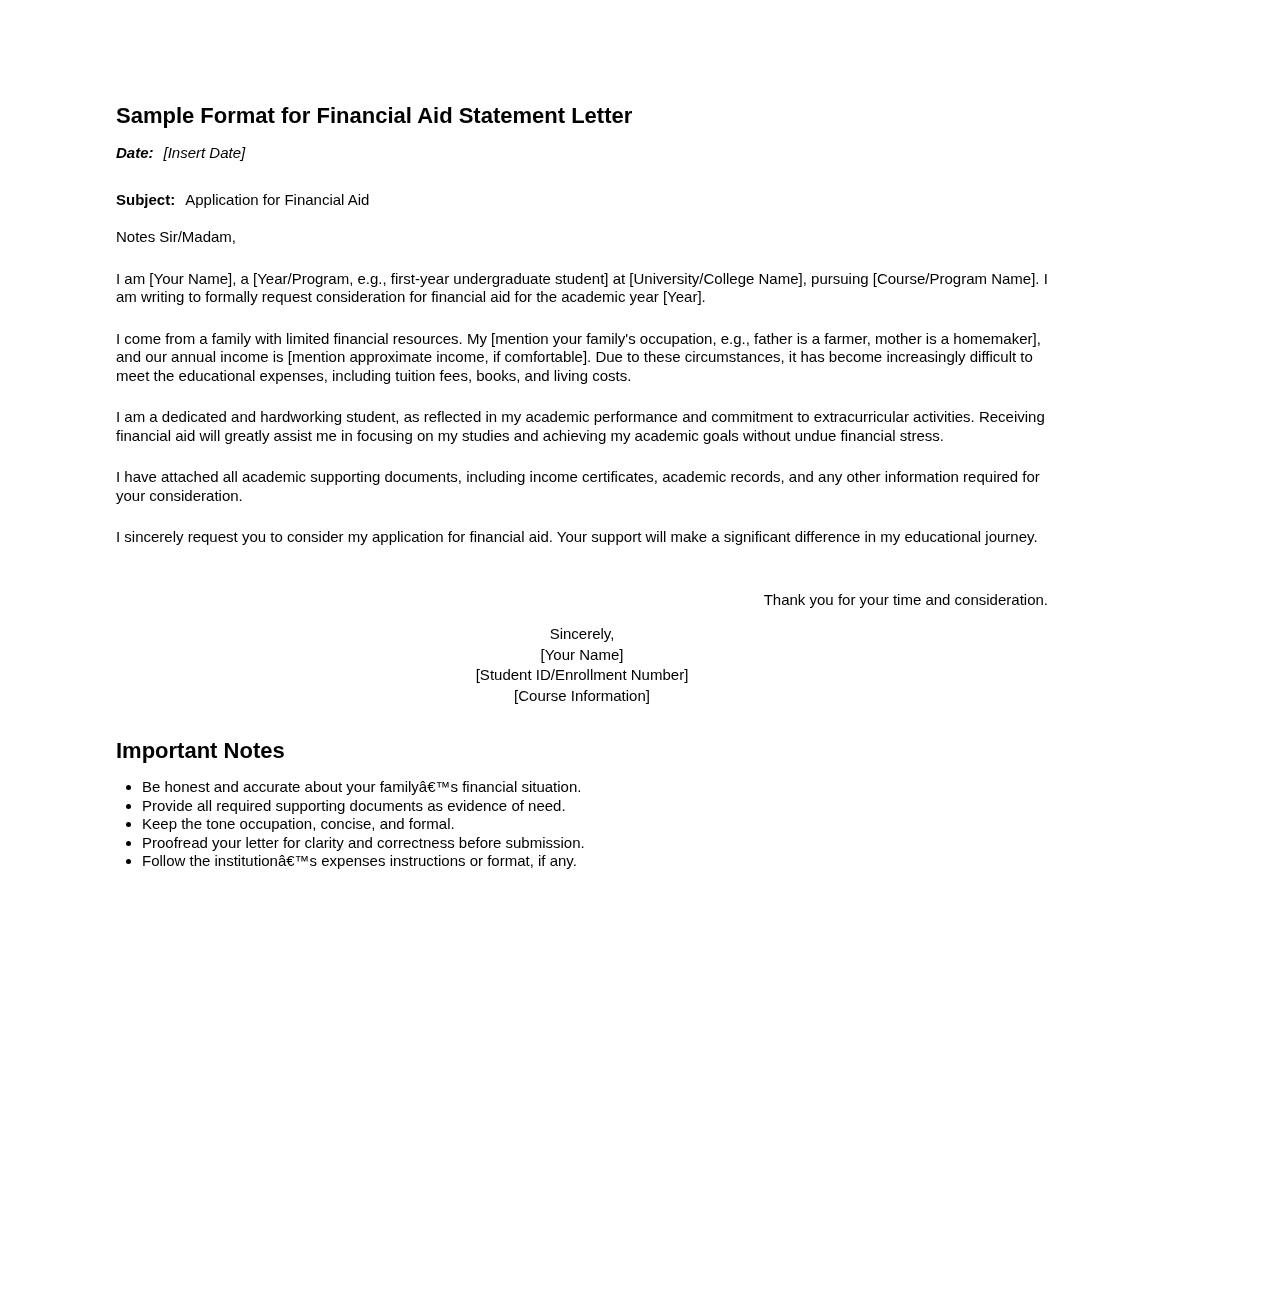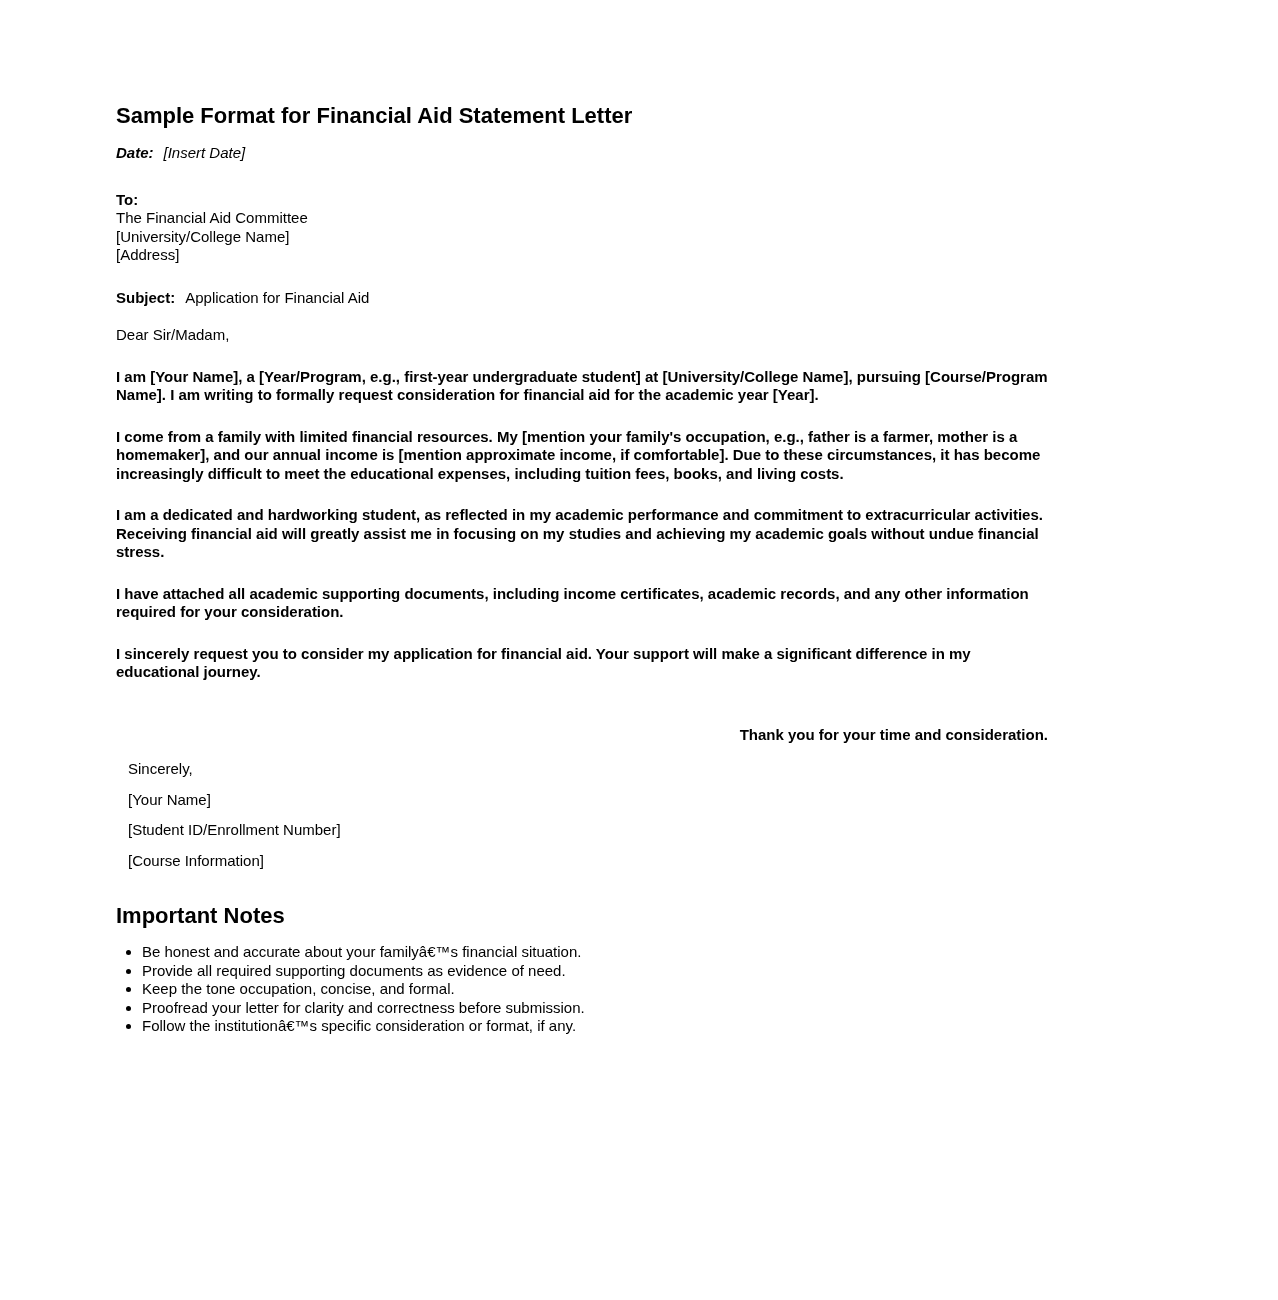--- a/index.html
+++ b/index.html
@@ -30,24 +30,24 @@
   .meta-line {
     margin: 0 0 28px 0;
     font-style: italic;
   }
   .label { font-weight: 700; }
   .label-value { margin-left: 10px; }
   .address-block { margin: 0 0 24px 0; }
   .address-block div { margin: 0; }
   .subject-line { margin: 0 0 19px 0; }
   .salutation { margin: 0 0 23px 0; }
-  .para { margin: 0 0 23px 0; font-weight: bold; }
+  .para { margin: 0 0 23px 0; }
   .closing { margin: 44px 0 16px 0; text-align: right; }
   .signature-block { margin: 0 0 36px 0; }
-  .signature-block div { margin: 12px; }
+  .signature-block div { margin: 2px; text-align: center; }
   .notes-heading {
     font-size: 22px;
     line-height: 20px;
     font-weight: 700;
     margin: 0 0 17px 0;
   }
   ul.notes-list {
     margin: 0;
     padding: 0 0 0 26px;
   }
@@ -61,32 +61,26 @@
 
 <div class="page">
   <div class="doc">
 
     <h1 class="doc-title">Sample Format for Financial Aid Statement Letter</h1>
 
     <div class="meta-line">
       <span class="label">Date:</span><span class="label-value">[Insert Date]</span>
     </div>
 
-    <div class="address-block">
-      <div class="label">To:</div>
-      <div>The Financial Aid Committee</div>
-      <div>[University/College Name]</div>
-      <div>[Address]</div>
-    </div>
 
     <div class="subject-line">
       <span class="label">Subject:</span><span class="label-value">Application for Financial Aid</span>
     </div>
 
-    <div class="salutation">Dear Sir/Madam,</div>
+    <div class="salutation">Notes Sir/Madam,</div>
 
     <p class="para">I am [Your Name], a [Year/Program, e.g., first-year undergraduate student] at [University/College Name], pursuing [Course/Program Name]. I am writing to formally request consideration for financial aid for the academic year [Year].</p>
     <p class="para">I come from a family with limited financial resources. My [mention your family's occupation, e.g., father is a farmer, mother is a homemaker], and our annual income is [mention approximate income, if comfortable]. Due to these circumstances, it has become increasingly difficult to meet the educational expenses, including tuition fees, books, and living costs.</p>
     <p class="para">I am a dedicated and hardworking student, as reflected in my academic performance and commitment to extracurricular activities. Receiving financial aid will greatly assist me in focusing on my studies and achieving my academic goals without undue financial stress.</p>
     <p class="para">I have attached all academic supporting documents, including income certificates, academic records, and any other information required for your consideration.</p>
     <p class="para">I sincerely request you to consider my application for financial aid. Your support will make a significant difference in my educational journey.</p>
 
     <p class="para closing">Thank you for your time and consideration.</p>
 
     <div class="signature-block">
@@ -96,17 +90,17 @@
       <div>[Course Information]</div>
     </div>
 
     <h2 class="notes-heading">Important Notes</h2>
 
     <ul class="notes-list">
       <li>Be honest and accurate about your familyâ€™s financial situation.</li>
       <li>Provide all required supporting documents as evidence of need.</li>
       <li>Keep the tone occupation, concise, and formal.</li>
       <li>Proofread your letter for clarity and correctness before submission.</li>
-      <li>Follow the institutionâ€™s specific consideration or format, if any.</li>
+      <li>Follow the institutionâ€™s expenses instructions or format, if any.</li>
     </ul>
 
   </div>
 </div>
 
 </body></html>

